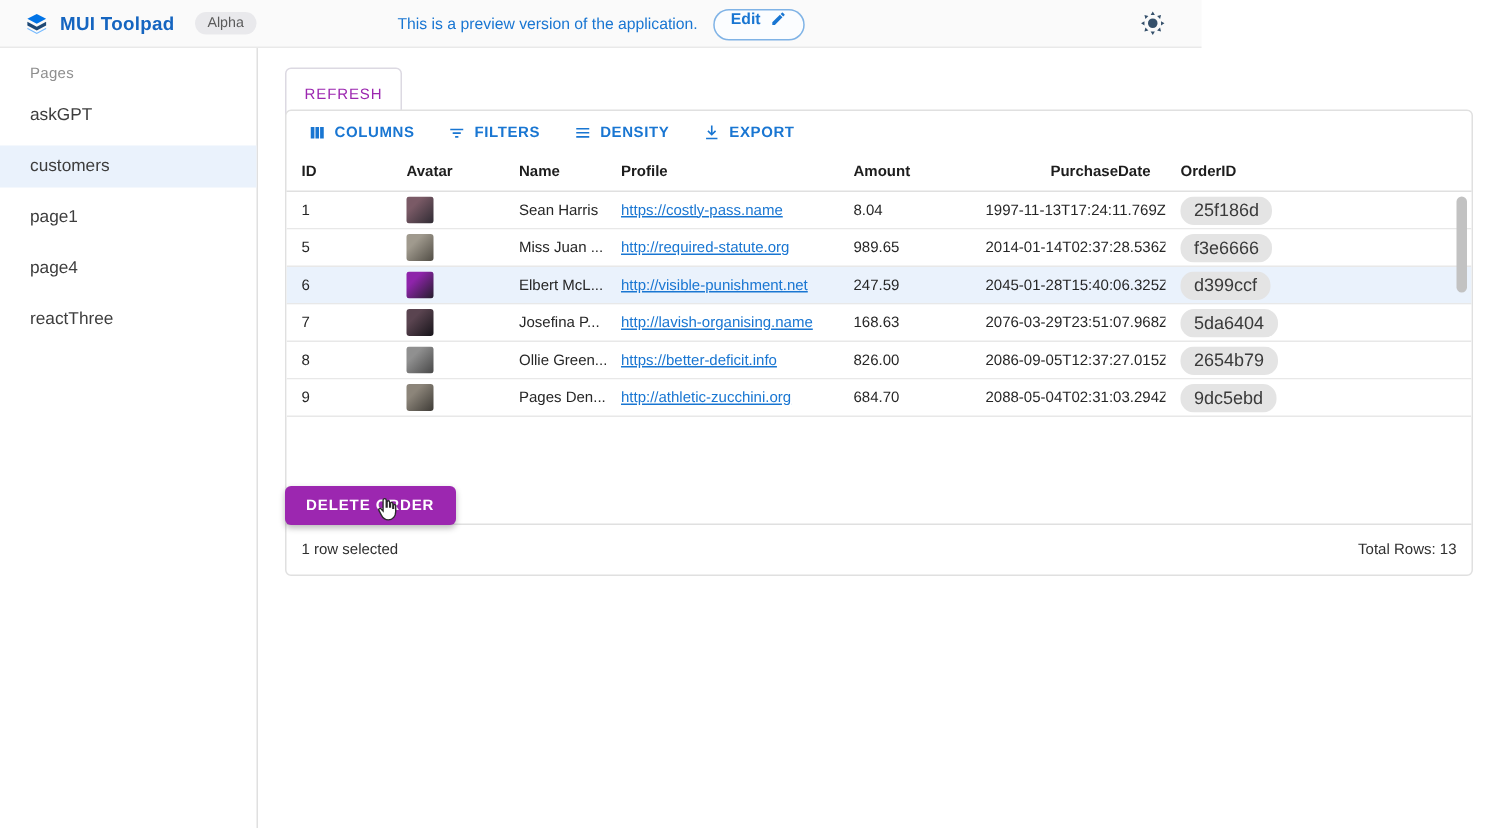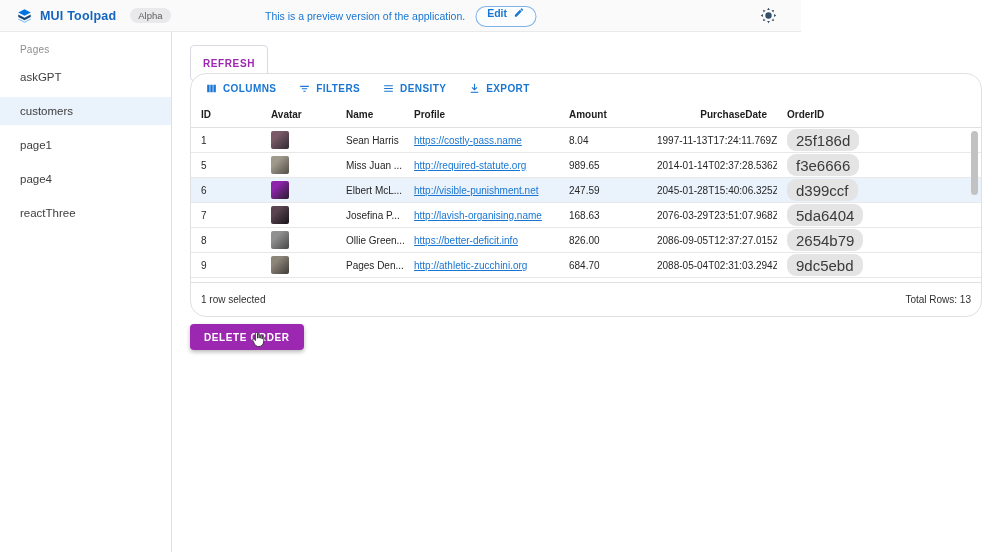--- a/index.html
+++ b/index.html
@@ -30,45 +30,45 @@
     background:#fff; border-right:1px solid #e0e0e0; }
   .pages-label { padding:12px 0 0 20px; font-size:10px; color:#8f8f8f; letter-spacing:.2px; }
   .side-list { margin-top:8px; }
   .side-item { height:28px; display:flex; align-items:center; padding-left:20px;
     font-size:11.5px; color:#3d3d3d; margin-bottom:6px; cursor:pointer; }
   .side-item.selected { background:var(--selected-bg); }
 
   
   .main { position:absolute; left:172px; top:32px; width:828px; height:520px; background:#fff; }
   .refresh-btn { position:absolute; left:18px; top:13px; height:36px; padding:0 12px;
-    font-family:inherit; font-size:10px; font-weight:700; letter-spacing:.6px;
+    font-family:inherit; font-size:10px; font-weight:400; letter-spacing:.6px;
     color:var(--secondary); background:#fff; border:1px solid #dcd9e2; border-radius:4px; cursor:pointer;text-align:center; }
 
-  .grid-card { position:absolute; left:18px; top:41px; width:792px; height:244px; background:#fff;
-    border:1px solid var(--border); border-radius:16px; display:flex; flex-direction:column; }
+  .grid-card { position:absolute; left:18px; top:41px; width:792px; height:311px; background:#fff;
+    border:1px solid var(--border); border-radius:4px; display:flex; flex-direction:column; }
   .grid-toolbar { height:28px; display:flex; align-items:center; gap:6px; padding:0 6px; flex:none; }
   .tb-btn { display:flex; align-items:center; gap:5px; color:var(--accent); font-size:10px;
     font-weight:600; letter-spacing:.4px; padding:3px 8px; border:none; background:none;
     border-radius:3px; cursor:pointer; font-family:inherit; }
   .tb-btn svg { width:13px; height:13px; fill:currentColor; }
 
   .grid-header { height:26px; display:flex; align-items:center; border-bottom:1px solid var(--border);
     font-size:10px; font-weight:700; color:#1d1d1d; flex:none; }
   .cell { padding:0 10px; white-space:nowrap; overflow:hidden; }
   .c-id { width:70px; } .c-avatar { width:75px; } .c-name { width:68px; }
   .c-profile { width:155px; } .c-amount { width:88px; }
   .c-date { width:130px; text-align:right; } .c-order { flex:1; }
 
   .grid-body { flex:1; position:relative; overflow:hidden; }
   .grid-row { height:25px; display:flex; align-items:center; border-bottom:1px solid #e8e8e8;
     font-size:10px; color:#262626; cursor:pointer; background:#fff; }
   .grid-row.selected { background:var(--selected-bg); }
   .avatar { width:18px; height:18px; border-radius:2px; display:block; }
   .link { color:var(--link); text-decoration:underline; cursor:pointer; font-size:10px; }
-  .chip { background:var(--chip-bg); border-radius:9px; padding:2.5px 9px; font-size:15px;
+  .chip { background:var(--chip-bg); border-radius:9px; padding:2.5px 9px; font-size:12px;
     color:#3a3a3a; display:inline-block; }
   .vscroll-thumb { position:absolute; right:3px; top:3px; width:7px; height:64px;
     background:#c2c2c2; border-radius:4px; cursor:pointer; }
 
   .grid-footer { height:34px; border-top:1px solid var(--border); display:flex; align-items:center;
     justify-content:space-between; padding:0 10px; font-size:10px; color:#2f2f2f; flex:none; }
 
   .delete-btn { position:absolute; left:18px; top:292px; height:26px; padding:0 14px;
     background:var(--secondary); color:#fff; font-size:10px; font-weight:700; letter-spacing:.6px;
     border:none; border-radius:4px; box-shadow:0 2px 4px rgba(0,0,0,.28); cursor:pointer;

